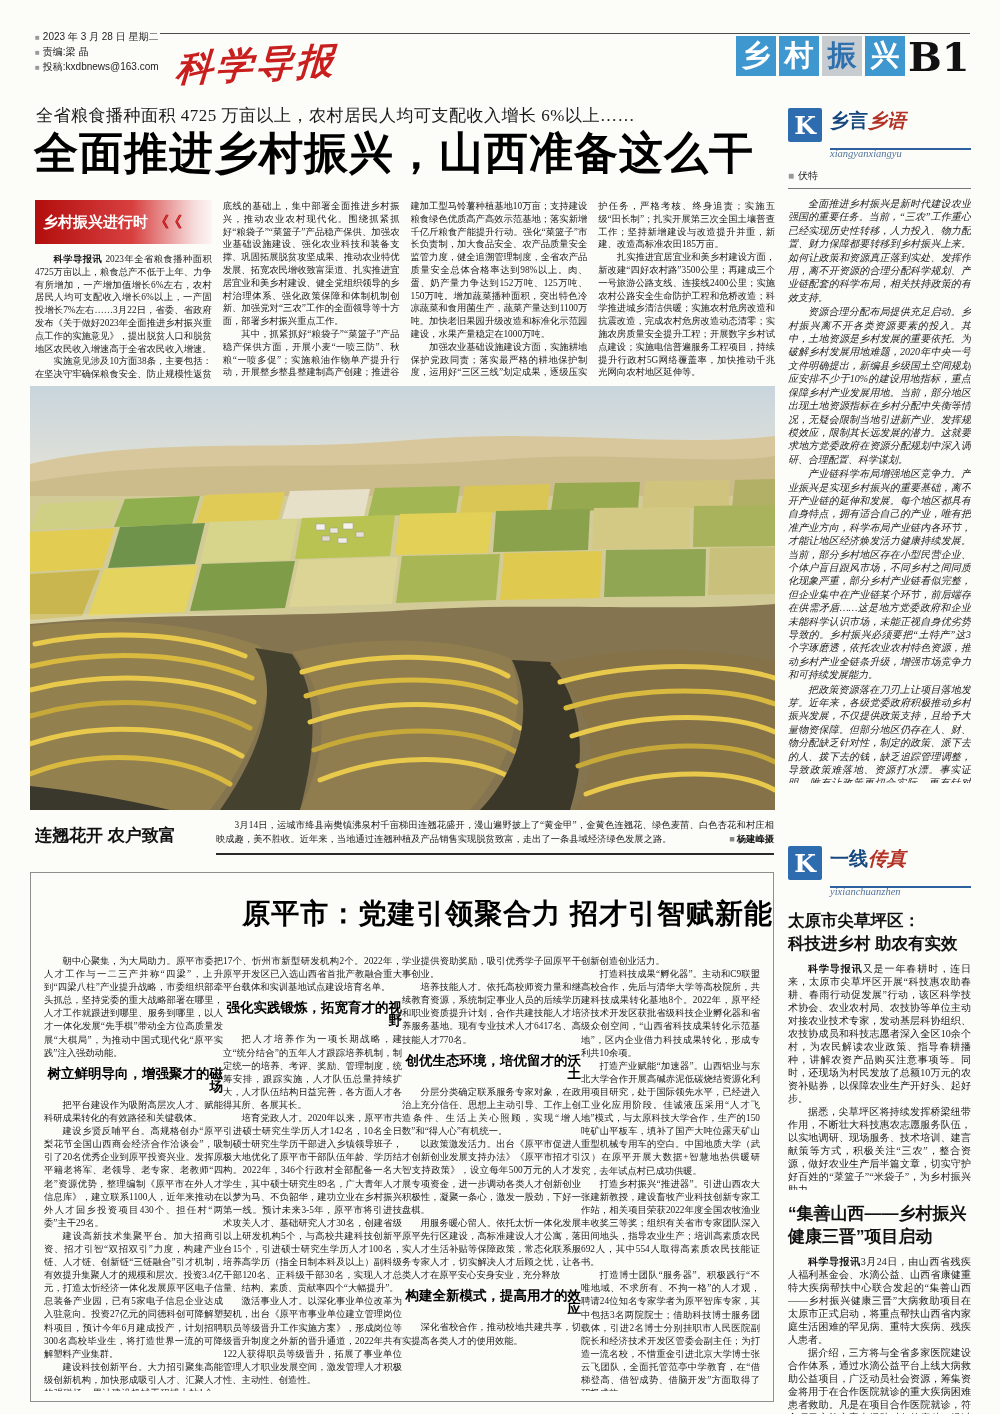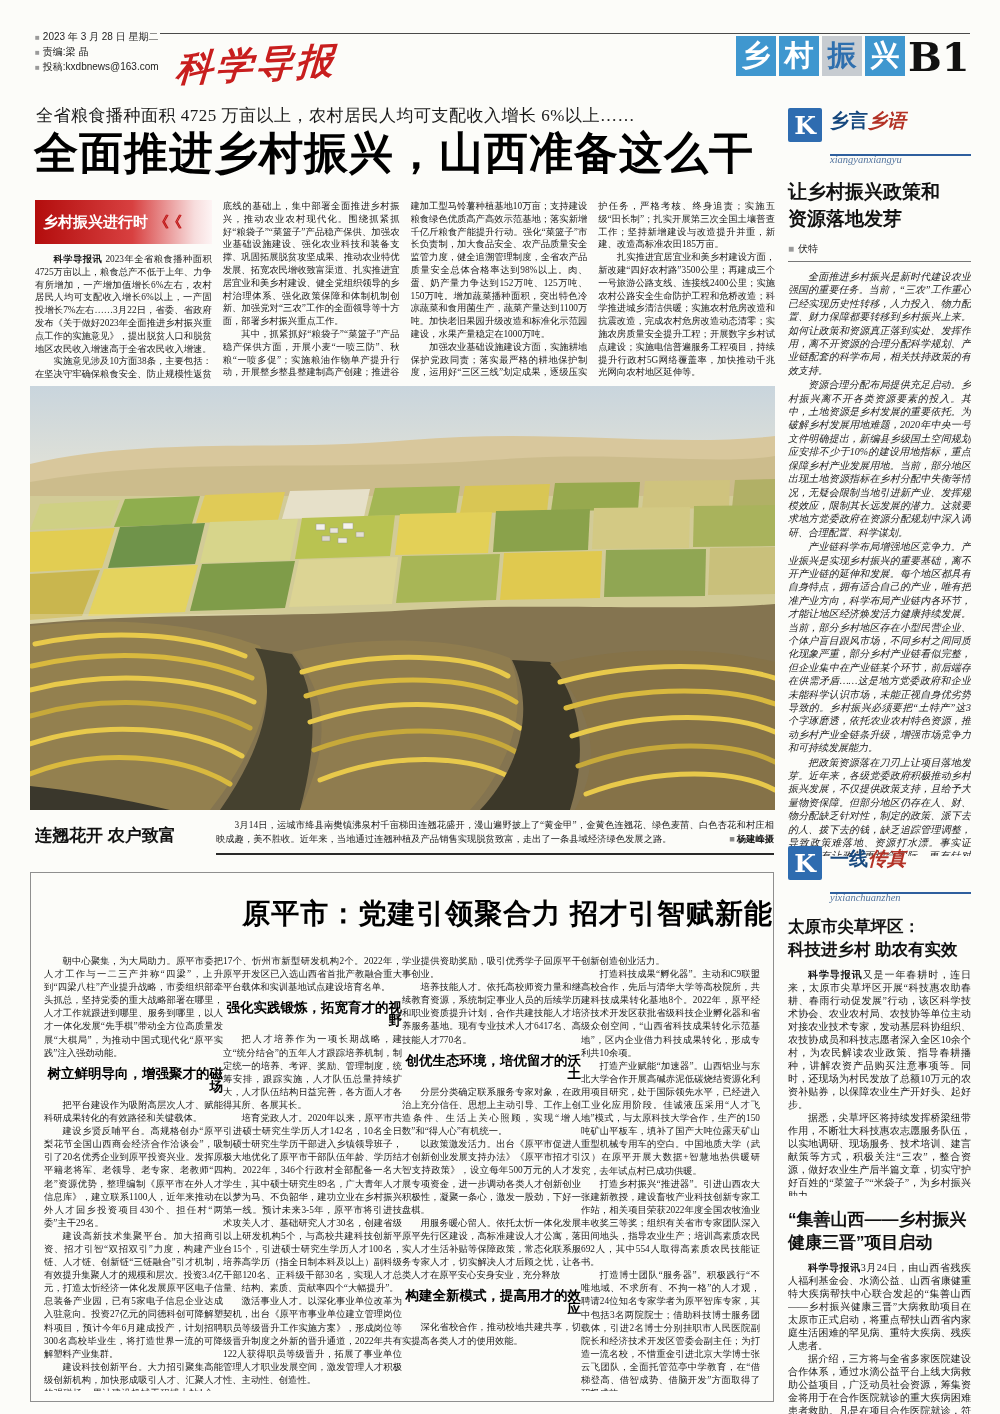--- a/index.html
+++ b/index.html
@@ -49,21 +49,21 @@
   .feat-col{flex:1;overflow:hidden;font-size:9.3px;line-height:13.1px;}
   .feat-col h4{margin:7px 0 6px;font-family:"Liberation Sans",sans-serif;font-size:13.5px;color:#000;text-indent:0;text-align:right;}
   .feat-byline{text-align:right;font-weight:bold;margin-top:6px;text-indent:0 !important;}
   
   .sidebar1{position:absolute;left:788px;top:108px;width:183px;}
   .sidebar2{position:absolute;left:788px;top:846px;width:183px;}
   .col-head{display:flex;align-items:flex-start;border-bottom:0;}
   .k-logo{width:34px;height:34px;background:#2e6cb0;color:#fff;font-family:"DejaVu Serif",serif;
           font-weight:bold;font-size:25px;display:flex;align-items:center;justify-content:center;
           border-radius:2px;flex:none;}
-  .col-name{margin-left:8px;flex:1;border-bottom:2px solid #2e5f9e;padding-bottom:20px;}
+  .col-name{margin-left:8px;flex:1;border-bottom:2px solid #2e5f9e;padding-bottom:14px;}
   .col-name .n1{font-family:"Liberation Sans",sans-serif;font-weight:bold;font-size:19px;color:#16487e;}
   .col-name .n2{font-family:"DejaVu Serif",serif;font-weight:bold;font-style:italic;font-size:19px;color:#b33226;}
   .pinyin{margin-left:42px;margin-top:-2px;font-style:italic;font-size:10.5px;color:#53749e;}
   .side-title{margin-top:13px;font-family:"Liberation Sans",sans-serif;font-weight:bold;
               font-size:19px;line-height:27px;color:#111;}
   .side-author{margin-top:10px;font-size:10px;color:#222;border-bottom:1px solid #777;padding-bottom:5px;
                font-family:"Liberation Sans",sans-serif;}
   .side-author .sq{color:#999;margin-right:4px;}
   .side-body{margin-top:8px;height:586px;overflow:hidden;font-style:italic;font-size:10px;line-height:13.4px;color:#1c1c1c;}
   .side-body p{margin-bottom:1px;}
@@ -249,24 +249,20 @@
   </div>
 
   <div class="sidebar1">
     <div class="col-head">
       <div class="k-logo">K</div>
       <div class="col-name">
         <span class="n1">乡言</span><span class="n2">乡语</span>
       </div>
     </div>
     <div class="pinyin">xiangyanxiangyu</div>
-    <div class="side-title">
-      <div>让乡村振兴政策和</div>
-      <div>资源落地发芽</div>
-    </div>
     <div class="side-author">
       <span class="sq">■</span><span>伏特</span>
     </div>
     <div class="side-body">
       <p>全面推进乡村振兴是新时代建设农业强国的重要任务。当前，“三农”工作重心已经实现历史性转移，人力投入、物力配置、财力保障都要转移到乡村振兴上来。如何让政策和资源真正落到实处、发挥作用，离不开资源的合理分配科学规划、产业链配套的科学布局，相关扶持政策的有效支持。</p>
       <p>资源合理分配布局提供充足启动。乡村振兴离不开各类资源要素的投入。其中，土地资源是乡村发展的重要依托。为破解乡村发展用地难题，2020年中央一号文件明确提出，新编县乡级国土空间规划应安排不少于10%的建设用地指标，重点保障乡村产业发展用地。当前，部分地区出现土地资源指标在乡村分配中失衡等情况，无疑会限制当地引进新产业、发挥规模效应，限制其长远发展的潜力。这就要求地方党委政府在资源分配规划中深入调研、合理配置、科学谋划。</p>
       <p>产业链科学布局增强地区竞争力。产业振兴是实现乡村振兴的重要基础，离不开产业链的延伸和发展。每个地区都具有自身特点，拥有适合自己的产业，唯有把准产业方向，科学布局产业链内各环节，才能让地区经济焕发活力健康持续发展。当前，部分乡村地区存在小型民营企业、个体户盲目跟风市场，不同乡村之间同质化现象严重，部分乡村产业链看似完整，但企业集中在产业链某个环节，前后端存在供需矛盾……这是地方党委政府和企业未能科学认识市场，未能正视自身优劣势导致的。乡村振兴必须要把“土特产”这3个字琢磨透，依托农业农村特色资源，推动乡村产业全链条升级，增强市场竞争力和可持续发展能力。</p>
       <p>把政策资源落在刀刃上让项目落地发芽。近年来，各级党委政府积极推动乡村振兴发展，不仅提供政策支持，且给予大量物资保障。但部分地区仍存在人、财、物分配缺乏针对性，制定的政策、派下去的人、拨下去的钱，缺乏追踪管理调整，导致政策难落地、资源打水漂。事实证明，唯有让政策更切合实际，更有针对性，才能切实解决发展过程中存在的问题；物资保障更精准到位，让想干、懂干、能干的企业、项目、个人获得支持，政府才能更好发挥引导作用。应加快农村产业现代化市县细化政策出台，重点完善扶持产业筛选机制，包括重点考察市场规模、增长潜力、带头人能力、地方优势、联农带农能力等，要让每一笔钱发挥效用。</p>
 
     </div>

